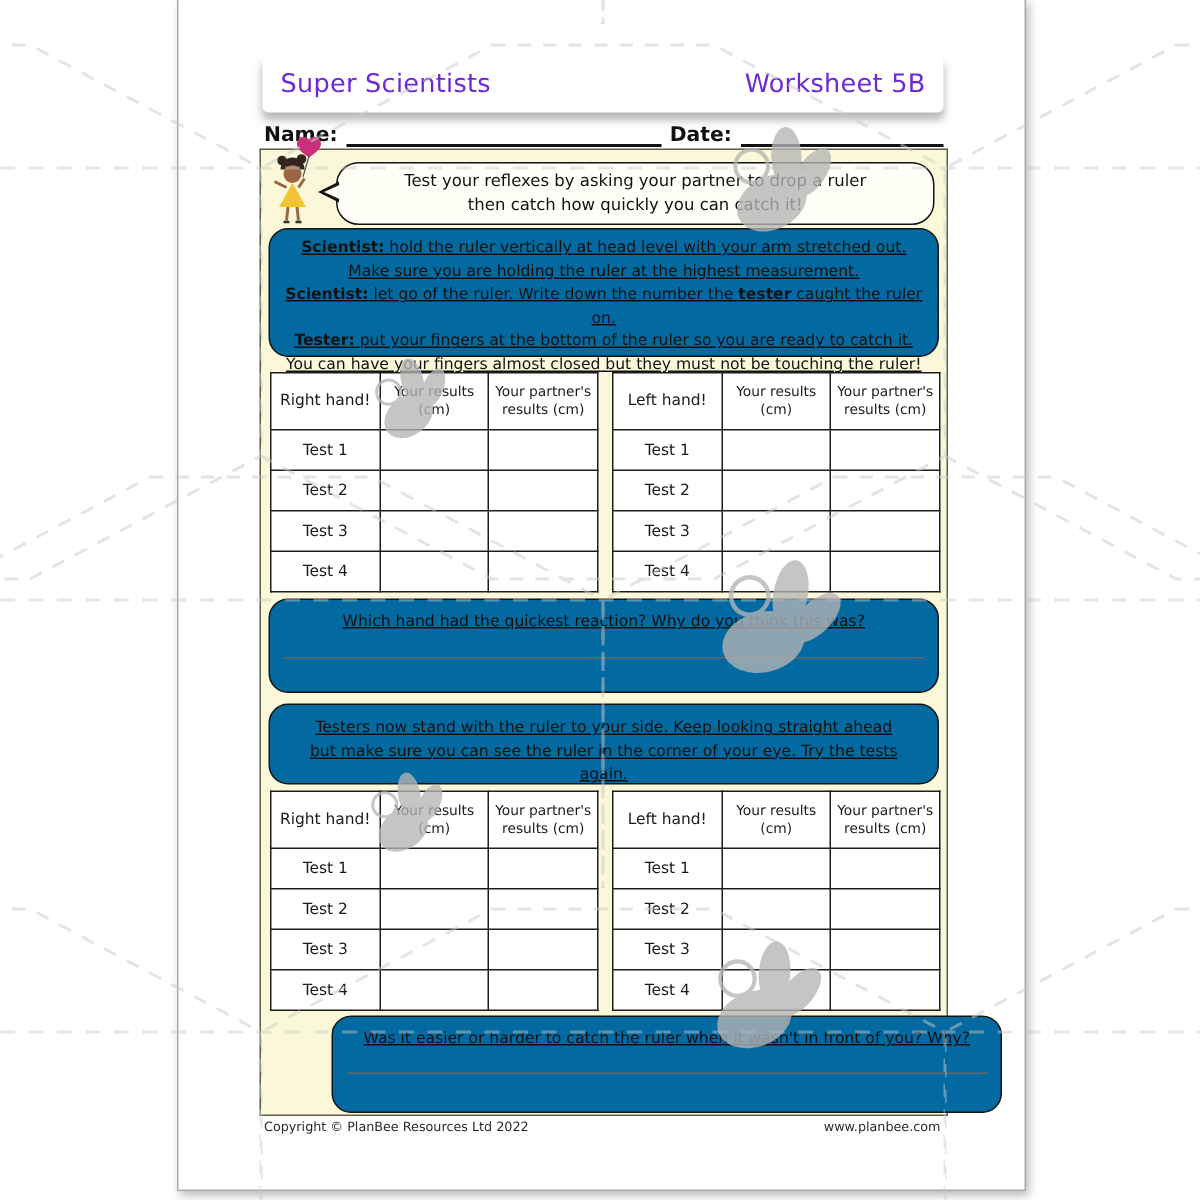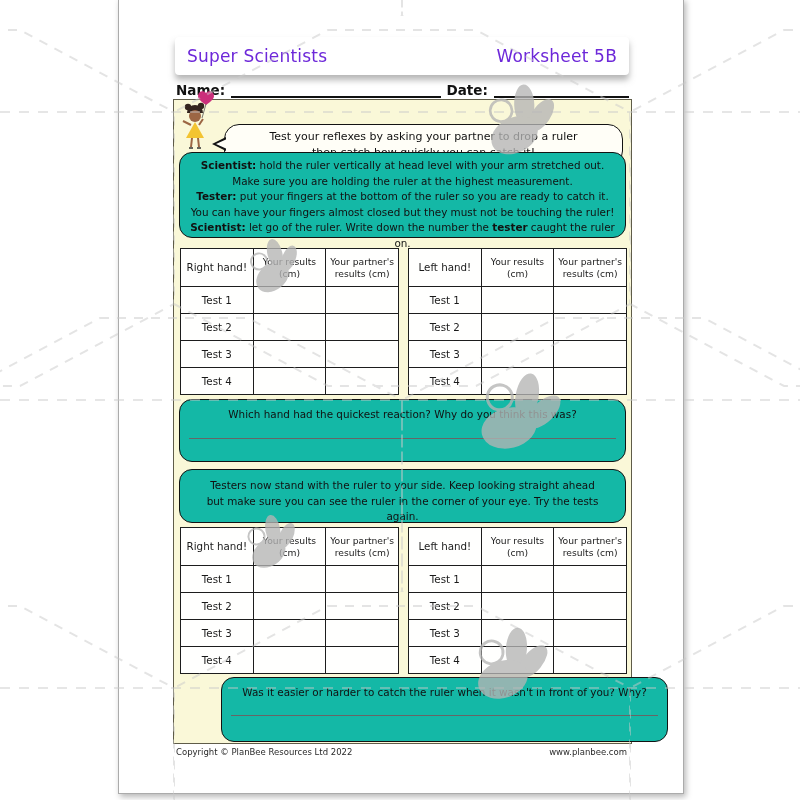--- a/index.html
+++ b/index.html
@@ -31,33 +31,33 @@
   .nd-line{border-bottom:2px solid #111;height:13px;}
   .nd-line.name{flex:1.55;}
   .nd-line.date{flex:1;}
   
   .sheet{
     position:absolute;left:54px;top:100px;width:459px;height:645px;
     background:#faf8d8;border:1px solid #5f5c49;box-sizing:border-box;
   }
   .girl{position:absolute;left:3px;top:-9px;width:44px;height:62px;z-index:2;}
   .bubble{
-    position:absolute;left:50px;top:24px;width:399px;height:42px;
+    position:absolute;left:50px;top:8px;width:399px;height:42px;
     background:#fffef7;border:1.6px solid #131313;border-radius:15px;
     box-sizing:border-box;display:flex;flex-direction:column;justify-content:center;
     text-align:center;font-size:11px;line-height:1.5;color:#111;
   }
   .bubble::before{content:"";position:absolute;left:-13px;top:12px;width:0;height:0;
     border-top:7px solid transparent;border-bottom:7px solid transparent;border-right:14px solid #131313;}
   .bubble::after{content:"";position:absolute;left:-9px;top:14px;width:0;height:0;
     border-top:5px solid transparent;border-bottom:5px solid transparent;border-right:11px solid #fffef7;}
   .wbox{
-    position:absolute;left:5px;width:447px;background:#14b8a6;
+    position:absolute;left:5px;width:447px;background:#0369a1;
     border:1.5px solid #131313;border-radius:13px;box-sizing:border-box;
-    text-align:center;color:#111;
+    text-align:center;color:#111;text-decoration:underline;
   }
   .instructions{top:52px;height:86px;font-size:10.4px;line-height:1.5;padding:5px 7px;}
   .instr2{top:369px;height:54px;font-size:10.4px;line-height:1.5;padding:8px 20px 0 20px;}
   .qbox1{top:299px;height:63px;}
   .qbox2{top:577px;height:65px;margin-left:42px;}
   .qtext{padding-top:8px;font-size:10.4px;}
   .answer-line{position:absolute;left:9px;right:9px;border-top:1.2px solid #666;}
   .qbox1 .answer-line{top:38px;}
   .qbox2 .answer-line{top:37px;}
   
@@ -122,22 +122,22 @@
       </svg>
     </div>
 
     <div class="bubble">
       <div>Test your reflexes by asking your partner to drop a ruler</div>
       <div>then catch how quickly you can catch it!</div>
     </div>
 
     <div class="wbox instructions">
       <div><b>Scientist:</b><span> hold the ruler vertically at head level with your arm stretched out. Make sure you are holding the ruler at the highest measurement.</span></div>
+      <div><b>Scientist:</b><span> let go of the ruler. Write down the number the </span><b>tester</b><span> caught the ruler on.</span></div>
       <div><b>Tester:</b><span> put your fingers at the bottom of the ruler so you are ready to catch it. You can have your fingers almost closed but they must not be touching the ruler!</span></div>
-      <div><b>Scientist:</b><span> let go of the ruler. Write down the number the </span><b>tester</b><span> caught the ruler on.</span></div>
     </div>
 
     <div class="trow trow1">
       <table class="rtable">
         <tbody>
             <tr>
           <th class="hand">Right hand!</th>
           <th>Your results (cm)</th>
           <th>Your partner's results (cm)</th>
         </tr>

